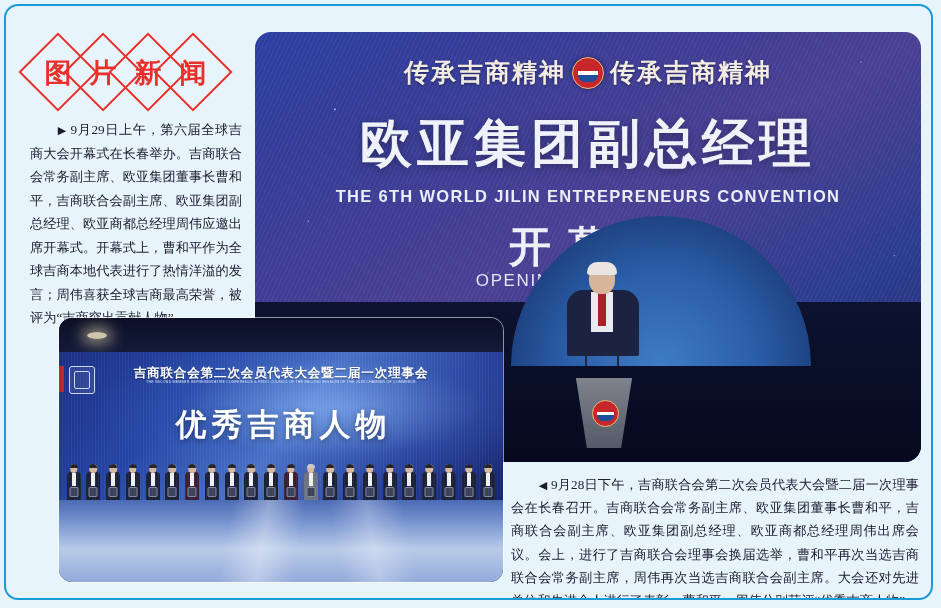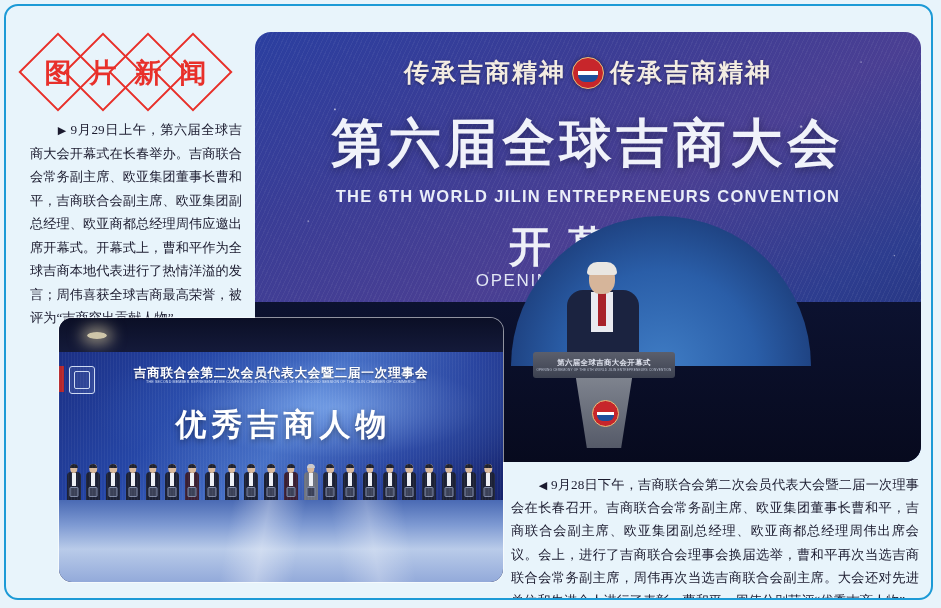--- a/index.html
+++ b/index.html
@@ -537,21 +537,21 @@
 
     <div id="banner-slogan-wrap">
       <div id="banner-slogan">
         <span class="slogan-cn">传承吉商精神</span>
         <span id="jilin-emblem"></span>
         <span class="slogan-cn">传承吉商精神</span>
       </div>
     </div>
 
     <div id="conv-title-wrap">
-      <div id="conv-title-cn">第六届全球吉商大会</div>
+      <div id="conv-title-cn">欧亚集团副总经理</div>
       <div id="conv-title-en">THE 6TH WORLD JILIN ENTREPRENEURS CONVENTION</div>
     </div>
 
     <div id="ceremony-wrap">
       <div id="ceremony-cn">开幕式</div>
       <div id="ceremony-en">OPENING A CEREMONY</div>
     </div>
 
     <div id="stage-dark"></div>
     <div id="stage-arc"></div>
@@ -561,24 +561,20 @@
 
     <div id="speaker">
       <div id="speaker-body"></div>
       <div id="speaker-shirt"></div>
       <div id="speaker-tie"></div>
       <div id="speaker-head"></div>
       <div id="speaker-hair"></div>
     </div>
 
     <div id="podium">
-      <div id="podium-top">
-        <div id="podium-label-cn">第六届全球吉商大会开幕式</div>
-        <div id="podium-label-en">OPENING CEREMONY OF THE 6TH WORLD JILIN ENTREPRENEURS CONVENTION</div>
-      </div>
       <div id="podium-stem"></div>
       <div id="podium-emblem"></div>
     </div>
   </div>
 
   <div id="lower-photo">
     <div id="lp-ceiling"></div>
     <div id="lp-screen">
       <div id="lp-red-bar"></div>
       <div id="lp-left-emblem"></div>

